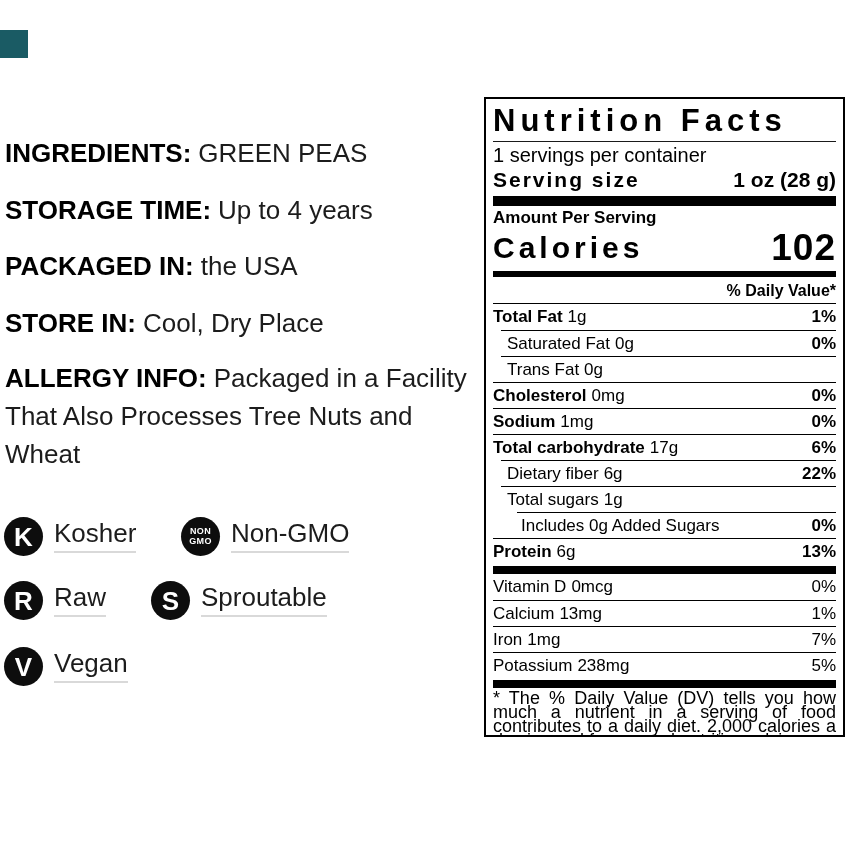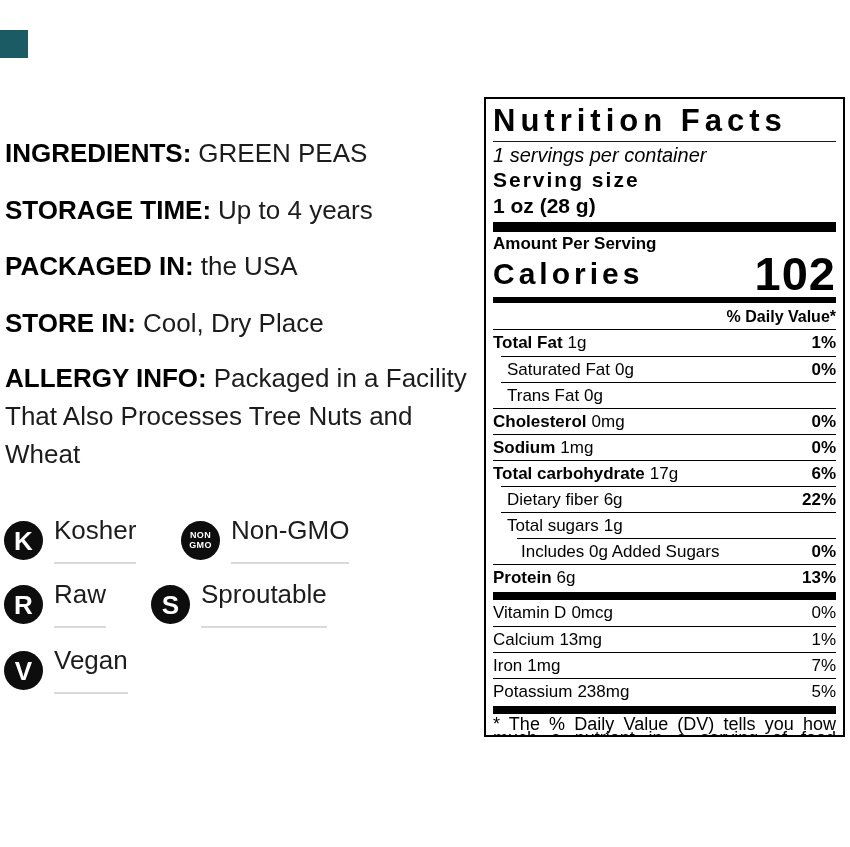--- a/index.html
+++ b/index.html
@@ -16,43 +16,43 @@
   .info-item .val{margin-left:7px;}
   .it0{top:134px}.it1{top:191px}.it2{top:247px}.it3{top:304px}.it4{top:359px}
 
   
   .badge{position:absolute;display:flex;align-items:center;}
   .badge-circle{width:39px;height:39px;border-radius:50%;background:#0d0d0d;color:#fff;
                 display:flex;flex-direction:column;align-items:center;justify-content:center;
                 font-weight:bold;font-size:26px;line-height:26px;flex:none;}
   .badge-circle.two-line{font-size:9px;line-height:9.5px;letter-spacing:.3px;}
   .badge-label{margin-left:11px;font-size:26px;line-height:26px;color:#1c1c1c;
-               padding-bottom:19px;border-bottom:2px solid #d9d9d9;}
+               padding-bottom:5px;border-bottom:2px solid #d9d9d9;}
   .bg-kosher{left:4px;top:517px}
   .bg-nongmo{left:181px;top:517px}
   .bg-raw{left:4px;top:581px}
   .bg-sprout{left:151px;top:581px}
   .bg-vegan{left:4px;top:647px}
 
   
   .nf{position:absolute;left:484px;top:97px;width:361px;height:640px;background:#fff;
       border:2px solid #000;box-sizing:border-box;padding:2px 7px;color:#000;overflow:hidden;}
   .nf-title{font-size:31px;line-height:36px;font-weight:bold;letter-spacing:5px;
             margin-top:2px;white-space:nowrap;}
   .nf-title-rule{border-top:1px solid #1a1a1a;margin:2px 0;}
-  .nf-servings{font-size:20px;line-height:23px;font-style:italic;}
-  .nf-ss{display:flex;justify-content:space-between;font-weight:bold;font-size:21px;line-height:26px;flex-direction:column;}
+  .nf-servings{font-size:20px;line-height:23px;}
+  .nf-ss{display:flex;justify-content:space-between;font-weight:bold;font-size:21px;line-height:26px;}
   .nf-ss-label{letter-spacing:2px;}
   .bar10{height:10px;background:#000;margin:3px 0;}
   .bar6{height:6px;background:#000;margin:2px 0;}
   .bar8{height:8px;background:#000;margin:2px 0 0 0;}
   .nf-aps{font-size:17px;line-height:18px;font-weight:bold;margin-top:1px;}
   .nf-cal{display:flex;justify-content:space-between;align-items:center;height:42px;}
   .nf-cal-label{font-size:30px;font-weight:bold;letter-spacing:4px;line-height:42px;}
-  .nf-cal-value{font-size:47px;font-weight:bold;letter-spacing:1px;line-height:42px;}
+  .nf-cal-value{font-size:37px;font-weight:bold;letter-spacing:1px;line-height:42px;}
   .nf-dvh{text-align:right;font-weight:bold;font-size:16px;line-height:24px;border-bottom:1px solid #000;}
   .nf-row{display:flex;justify-content:space-between;font-size:17px;height:26px;line-height:25px;
           box-sizing:border-box;border-top:1px solid #000;}
   .nf-row.no-top{border-top:none;}
   .nf-row .amt{margin-left:5px;}
   .nf-row .left{white-space:nowrap;}
   .b{font-weight:bold;}
   .ind1{margin-left:8px;padding-left:6px;text-align:right;}
   .ind2{margin-left:24px;padding-left:4px;}
   .nf-foot{font-size:18px;line-height:14px;text-align:justify;margin-top:3px;color:#000;}

